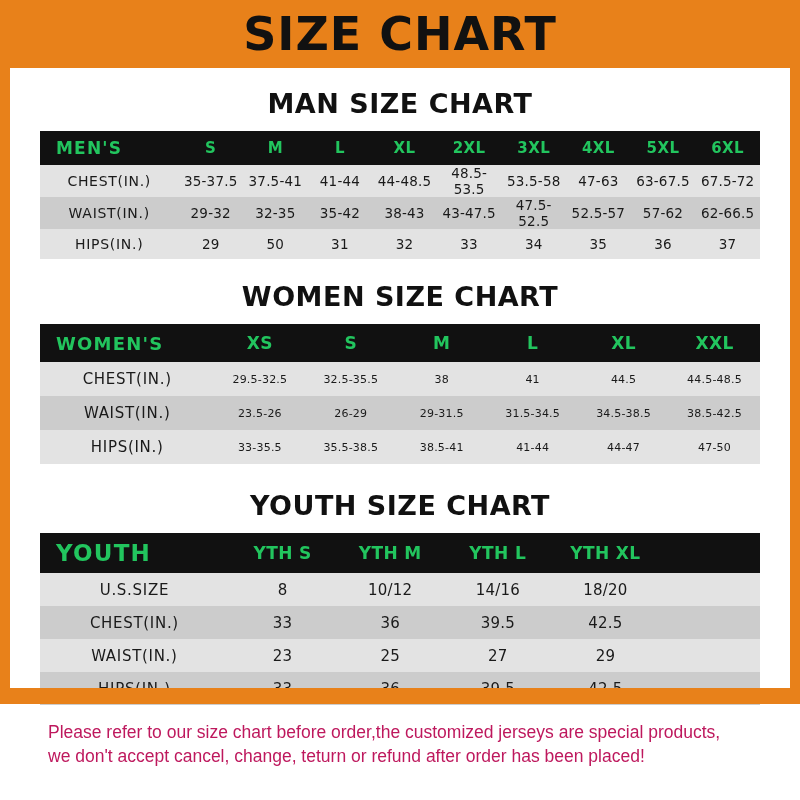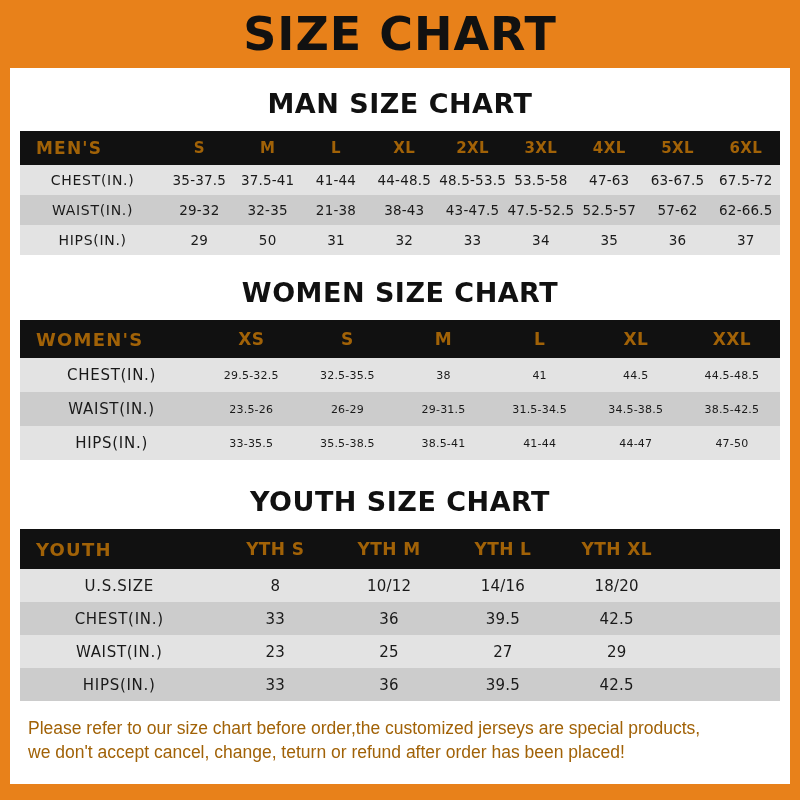--- a/index.html
+++ b/index.html
@@ -8,21 +8,21 @@
   }
   body {
     width: 800px;
     height: 800px;
     background: #ffffff;
     font-family: "Liberation Sans", sans-serif;
     overflow: hidden;
   }
   .page {
     width: 800px;
-    height: 800px;
+    height: 704px;
     position: relative;
     background: #ffffff;
     box-sizing: border-box;
     border-left: 10px solid #e8811a;
     border-right: 10px solid #e8811a;
   }
   .header-bar {
     background: #e8811a;
     height: 68px;
     margin: 0 -10px;
@@ -32,21 +32,21 @@
   }
   .header-title {
     font-family: "DejaVu Sans", sans-serif;
     font-weight: bold;
     font-size: 46px;
     letter-spacing: 1px;
     color: #111111;
     line-height: 1;
   }
   .content {
-    padding: 0 10px;
+    padding: 0 30px;
   }
   .section-title {
     text-align: center;
     font-family: "DejaVu Sans", sans-serif;
     font-weight: bold;
     font-size: 27px;
     color: #111111;
     letter-spacing: 0.5px;
   }
   .s1-title { margin: 20px 0 12px 0; }
@@ -62,21 +62,21 @@
   table.size-table td {
     text-align: center;
     font-family: "DejaVu Sans", sans-serif;
     padding: 0;
   }
   
   tr.head-row {
     background: #111111;
   }
   tr.head-row th {
-    color: #a16207;
+    color: #22c55e;
     font-weight: bold;
     height: 34px;
     font-size: 15px;
     letter-spacing: 0.4px;
   }
   tr.head-row th.first-col {
     text-align: left;
     padding-left: 16px;
     font-size: 17px;
     letter-spacing: 1.2px;
@@ -93,27 +93,27 @@
     font-size: 14px;
     letter-spacing: 0.7px;
   }
   
   .women tr.head-row th { font-size: 17px; height: 38px;}
   .women tr.head-row th.first-col { font-size: 18px; margin-top: 28px; }
   .women tr.body-row td { height: 34px; font-size: 11px; }
   .women tr.body-row td.first-col { font-size: 15px; }
   
   .youth tr.head-row th { font-size: 17px; height: 40px;}
-  .youth tr.head-row th.first-col { font-size: 18px; }
+  .youth tr.head-row th.first-col { font-size: 23px; }
   .youth tr.body-row td { height: 33px; font-size: 15px; margin-left: 32px; }
   .youth tr.body-row td.first-col { font-size: 15px; }
 
   .notice {
     margin: 16px 8px 0 8px;
-    color: #a16207;
+    color: #be185d;
     font-family: "Liberation Sans", sans-serif;
     font-size: 17.5px;
     line-height: 1.35;
     text-align: left;
   }
   .footer-bar {
     position: absolute;
     left: -10px;
     right: -10px;
     bottom: 0;
@@ -156,21 +156,21 @@
         <td>48.5-53.5</td>
         <td>53.5-58</td>
         <td>47-63</td>
         <td>63-67.5</td>
         <td>67.5-72</td>
       </tr>
       <tr class="body-row row-b">
         <td class="first-col">WAIST(IN.)</td>
         <td>29-32</td>
         <td>32-35</td>
-        <td>21-38</td>
+        <td>35-42</td>
         <td>38-43</td>
         <td>43-47.5</td>
         <td>47.5-52.5</td>
         <td>52.5-57</td>
         <td>57-62</td>
         <td>62-66.5</td>
       </tr>
       <tr class="body-row row-a">
         <td class="first-col">HIPS(IN.)</td>
         <td>29</td>

